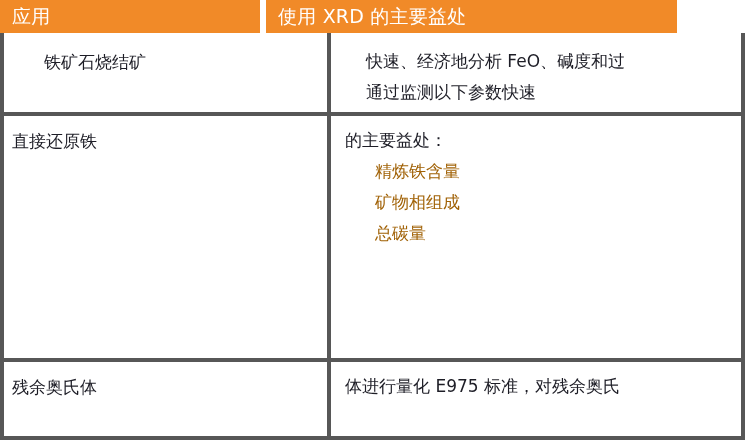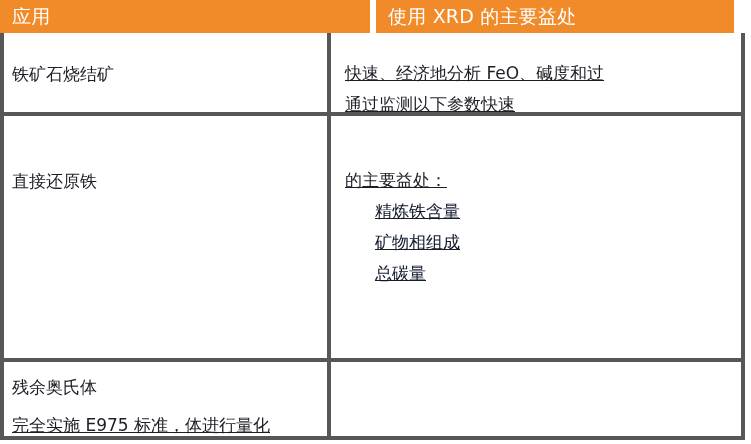--- a/index.html
+++ b/index.html
@@ -35,23 +35,23 @@
     background: #F18A28;
     color: #ffffff;
     font-size: 19px;
     line-height: 33px;
     box-sizing: border-box;
     padding-left: 12px;
     white-space: nowrap;
     overflow: hidden;
     letter-spacing: 0.2px;
   }
-  .th-app   { width: 370px; }
+  .th-app   { width: 260px; }
   .th-gap   { width: 6px; background: #ffffff; height: 33px; }
-  .th-ben   { width: 358px; }
+  .th-ben   { width: 411px; }
   .th-rgap  { width: 7px; background: #ffffff; height: 33px; }
 
   
   .tbody {
     position: absolute;
     left: 0;
     top: 33px;
     width: 751px;
     height: 411px;
   }
@@ -75,33 +75,32 @@
     color: #1d1d26;
     line-height: 30px;
   }
   .cell-mid { width: 6px; background: #ffffff; }
   .cell-ben {
     width: 411px;
     padding: 9px 10px 0 12px;
     font-size: 17px;
     color: #1d1d26;
     line-height: 31px;
-    text-decoration: underline;
   }
 
   .indent-list {
     margin: 0;
     padding: 0;
     list-style: none;
   }
   .indent-list li {
     padding-left: 30px;
     line-height: 31px;
     font-size: 17px;
-    color: #0f172a;
+    color: #a16207;
     white-space: nowrap;
   }
 
   .ben-line { white-space: nowrap; }
 
   
   .rule-h {
     position: absolute;
     background: #575757;
     height: 4px;
@@ -121,47 +120,47 @@
 
   <div class="thead">
     <div class="th th-app">应用</div>
     <div class="th-gap"></div>
     <div class="th th-ben">使用 XRD 的主要益处</div>
     <div class="th-rgap"></div>
   </div>
 
   <div class="tbody">
 
-    <div class="row" style="top:16px; height:73px;">
+    <div class="row" style="top:4px; height:73px;padding-left:32px;">
       <div class="cell cell-app">铁矿石烧结矿</div>
       <div class="cell cell-mid"></div>
       <div class="cell cell-ben">
         <div class="ben-line">快速、经济地分析 FeO、碱度和过</div>
         <div class="ben-line">通过监测以下参数快速</div>
       </div>
     </div>
 
-    <div class="row" style="top:83px; height:242px;margin-top:40px;">
+    <div class="row" style="top:83px; height:242px;">
       <div class="cell cell-app">直接还原铁</div>
       <div class="cell cell-mid"></div>
       <div class="cell cell-ben">
         <div class="ben-line">的主要益处：</div>
         <ul class="indent-list">
           <li>精炼铁含量</li>
           <li>矿物相组成</li>
           <li>总碳量</li>
         </ul>
       </div>
     </div>
 
-    <div class="row" style="top:329px; height:78px;flex-direction:column;">
+    <div class="row" style="top:329px; height:78px;">
       <div class="cell cell-app">残余奥氏体</div>
       <div class="cell cell-mid"></div>
       <div class="cell cell-ben">
-        <div class="ben-line">完全实施 E975 标准，体进行量化</div>
+        <div class="ben-line">体进行量化 E975 标准，对残余奥氏</div>
       </div>
     </div>
 
   </div>
 
   <div class="rule-h" style="top:112px;"></div>
   <div class="rule-h" style="top:358px;"></div>
   <div class="rule-h" style="top:436px;"></div>
 
   <div class="rule-v" style="left:0px; top:33px; height:407px;"></div>

